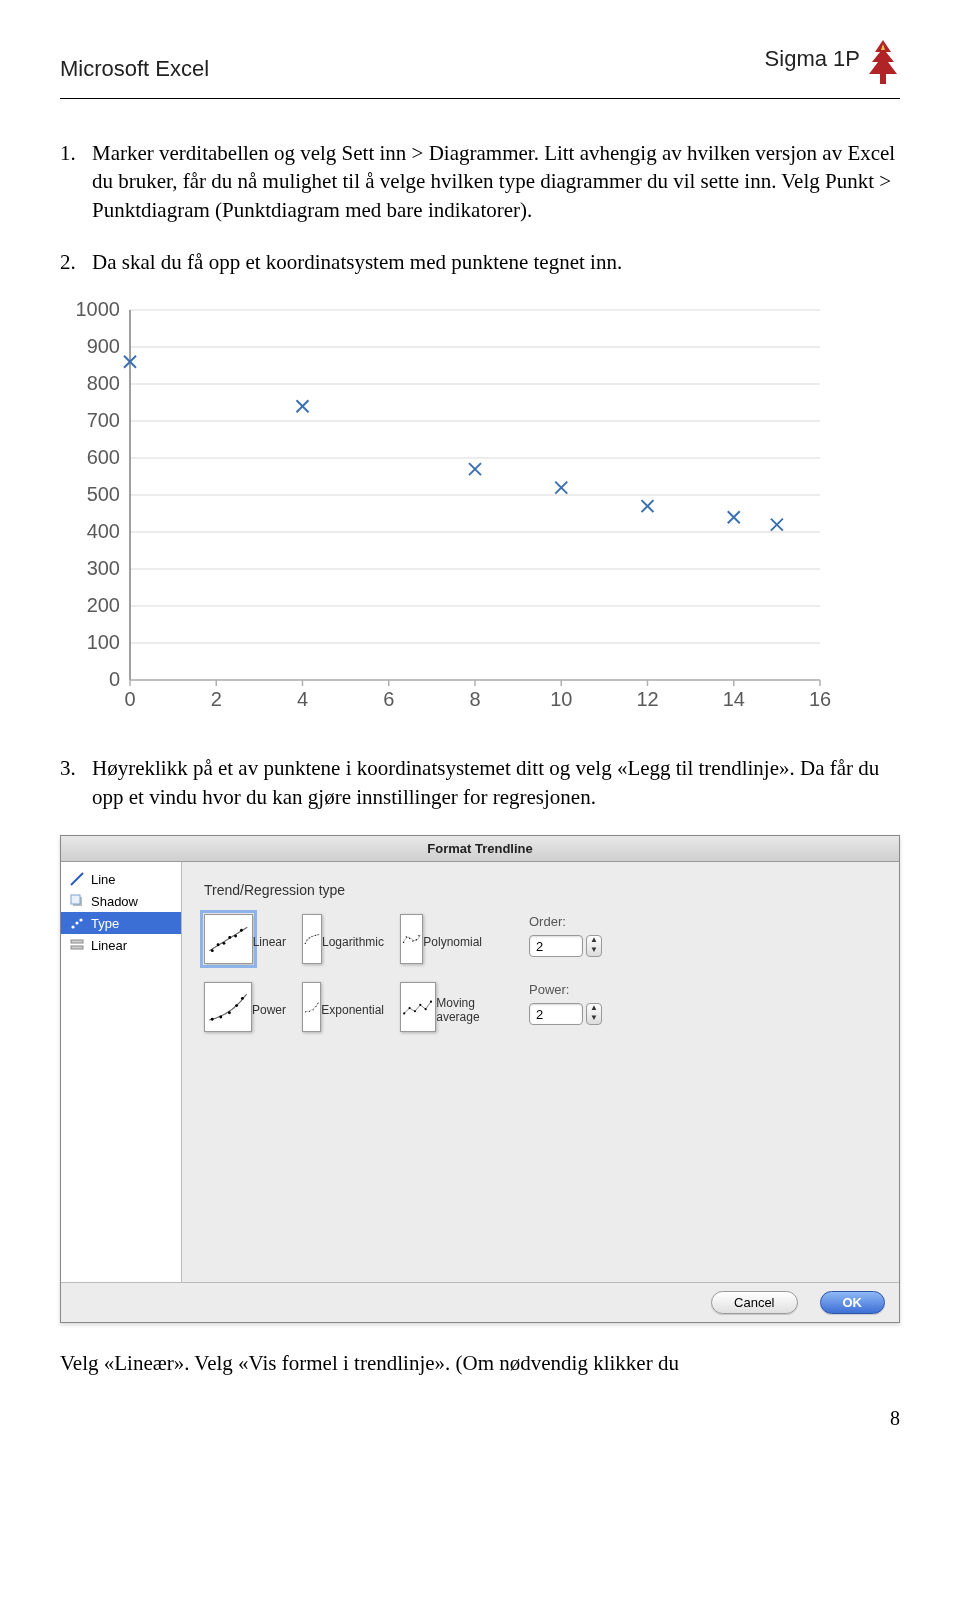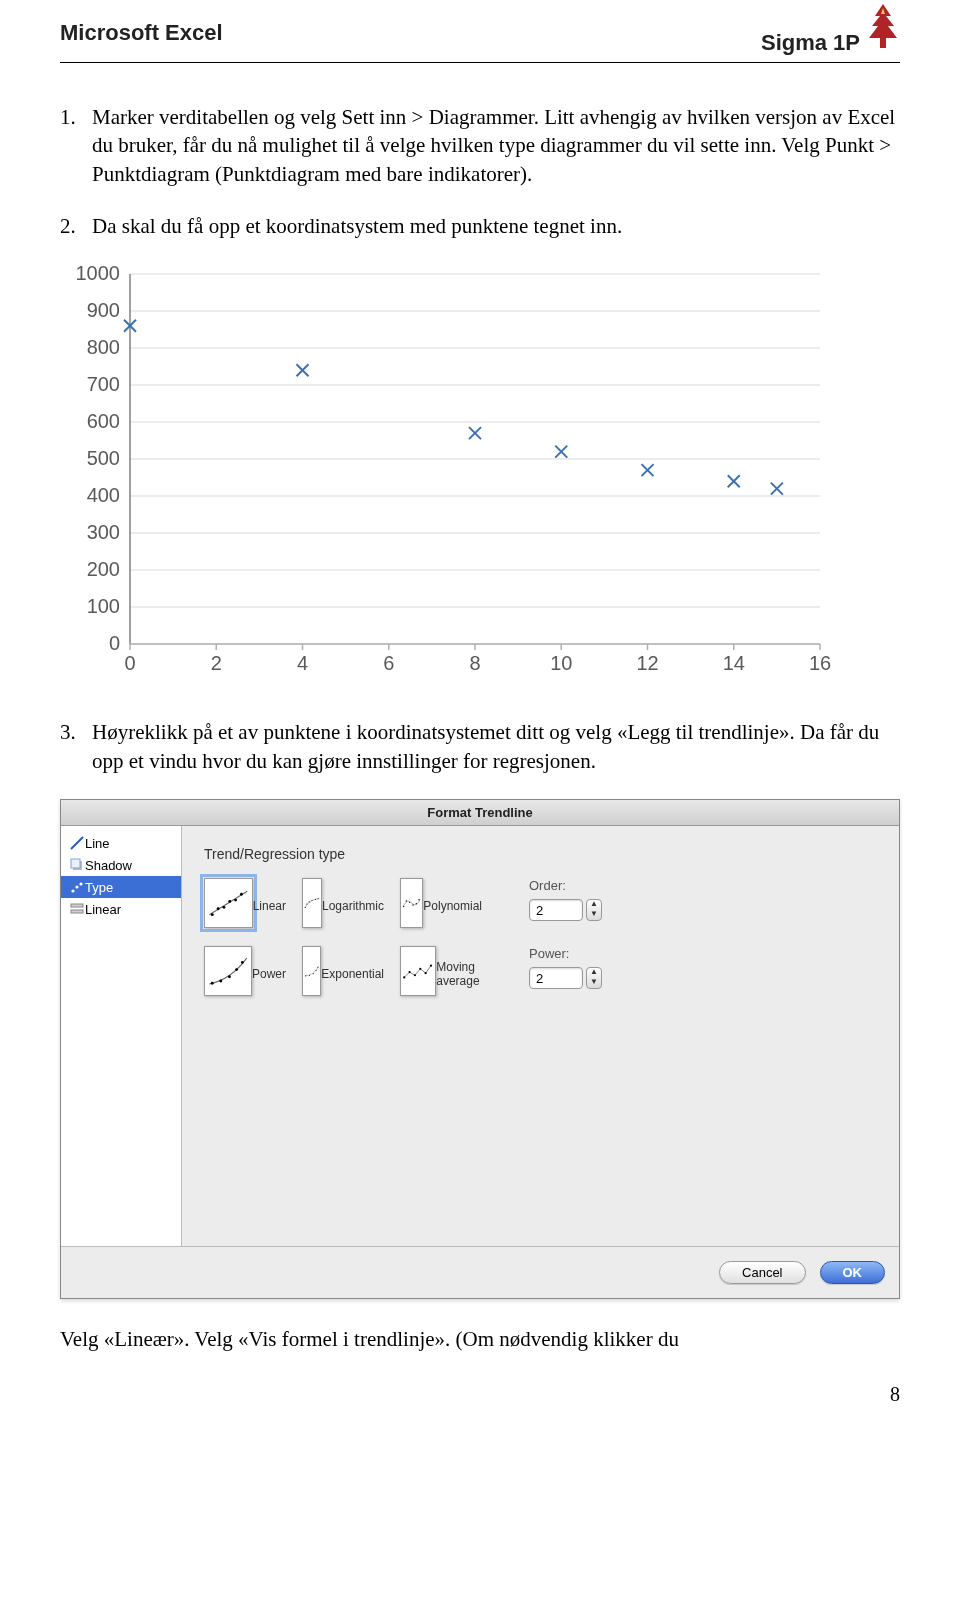--- a/index.html
+++ b/index.html
@@ -17,26 +17,27 @@
     display: flex;
     justify-content: space-between;
     align-items: center;
     padding: 10px 0 6px 0;
     border-bottom: 1px solid #000;
     margin-bottom: 40px;
   }
   .header-left, .header-right {
     font-size: 22px;
     font-family: Helvetica, Arial, sans-serif;
-    font-weight: bold;
+    font-weight: normal;
     color: #222;
+    margin-top: 36px;
   }
   .header-right {
     display: flex;
-    align-items: flex-end;
+    align-items: flex-start;
     gap: 6px;
   }
   .tree-icon {
     width: 34px;
     height: 46px;
     position: relative;
     top: -6px;
   }
   .body-text {
     font-size: 21px;
@@ -107,21 +108,21 @@
   }
   .dialog-sidebar {
     width: 120px;
     border-right: 1px solid #bbb;
     background: #fff;
     padding: 6px 0;
   }
   .sidebar-item {
     display: flex;
     align-items: center;
-    gap: 0;
+    gap: 6px;
     padding: 3px 8px;
     font-size: 13px;
   }
   .sidebar-item.selected {
     background: #3b6fd6;
     color: #ffffff;
   }
   .sidebar-icon {
     width: 16px;
     height: 16px;
@@ -201,24 +202,24 @@
     width: 14px;
     height: 10px;
     font-size: 8px;
     line-height: 8px;
     text-align: center;
     color: #333;
   }
   .dialog-footer {
     background: #ececec;
     border-top: 1px solid #bbb;
-    padding: 14px 14px;
+    padding: 8px 14px;
     display: flex;
     justify-content: flex-end;
-    gap: 14px;
+    gap: 22px;
   }
   .mac-btn {
     font-size: 13px;
     padding: 3px 22px;
     border-radius: 12px;
     border: 1px solid #999;
     background: linear-gradient(#ffffff, #e0e0e0);
     box-shadow: 0 1px 1px rgba(0,0,0,0.15);
   }
   .mac-btn.primary {

